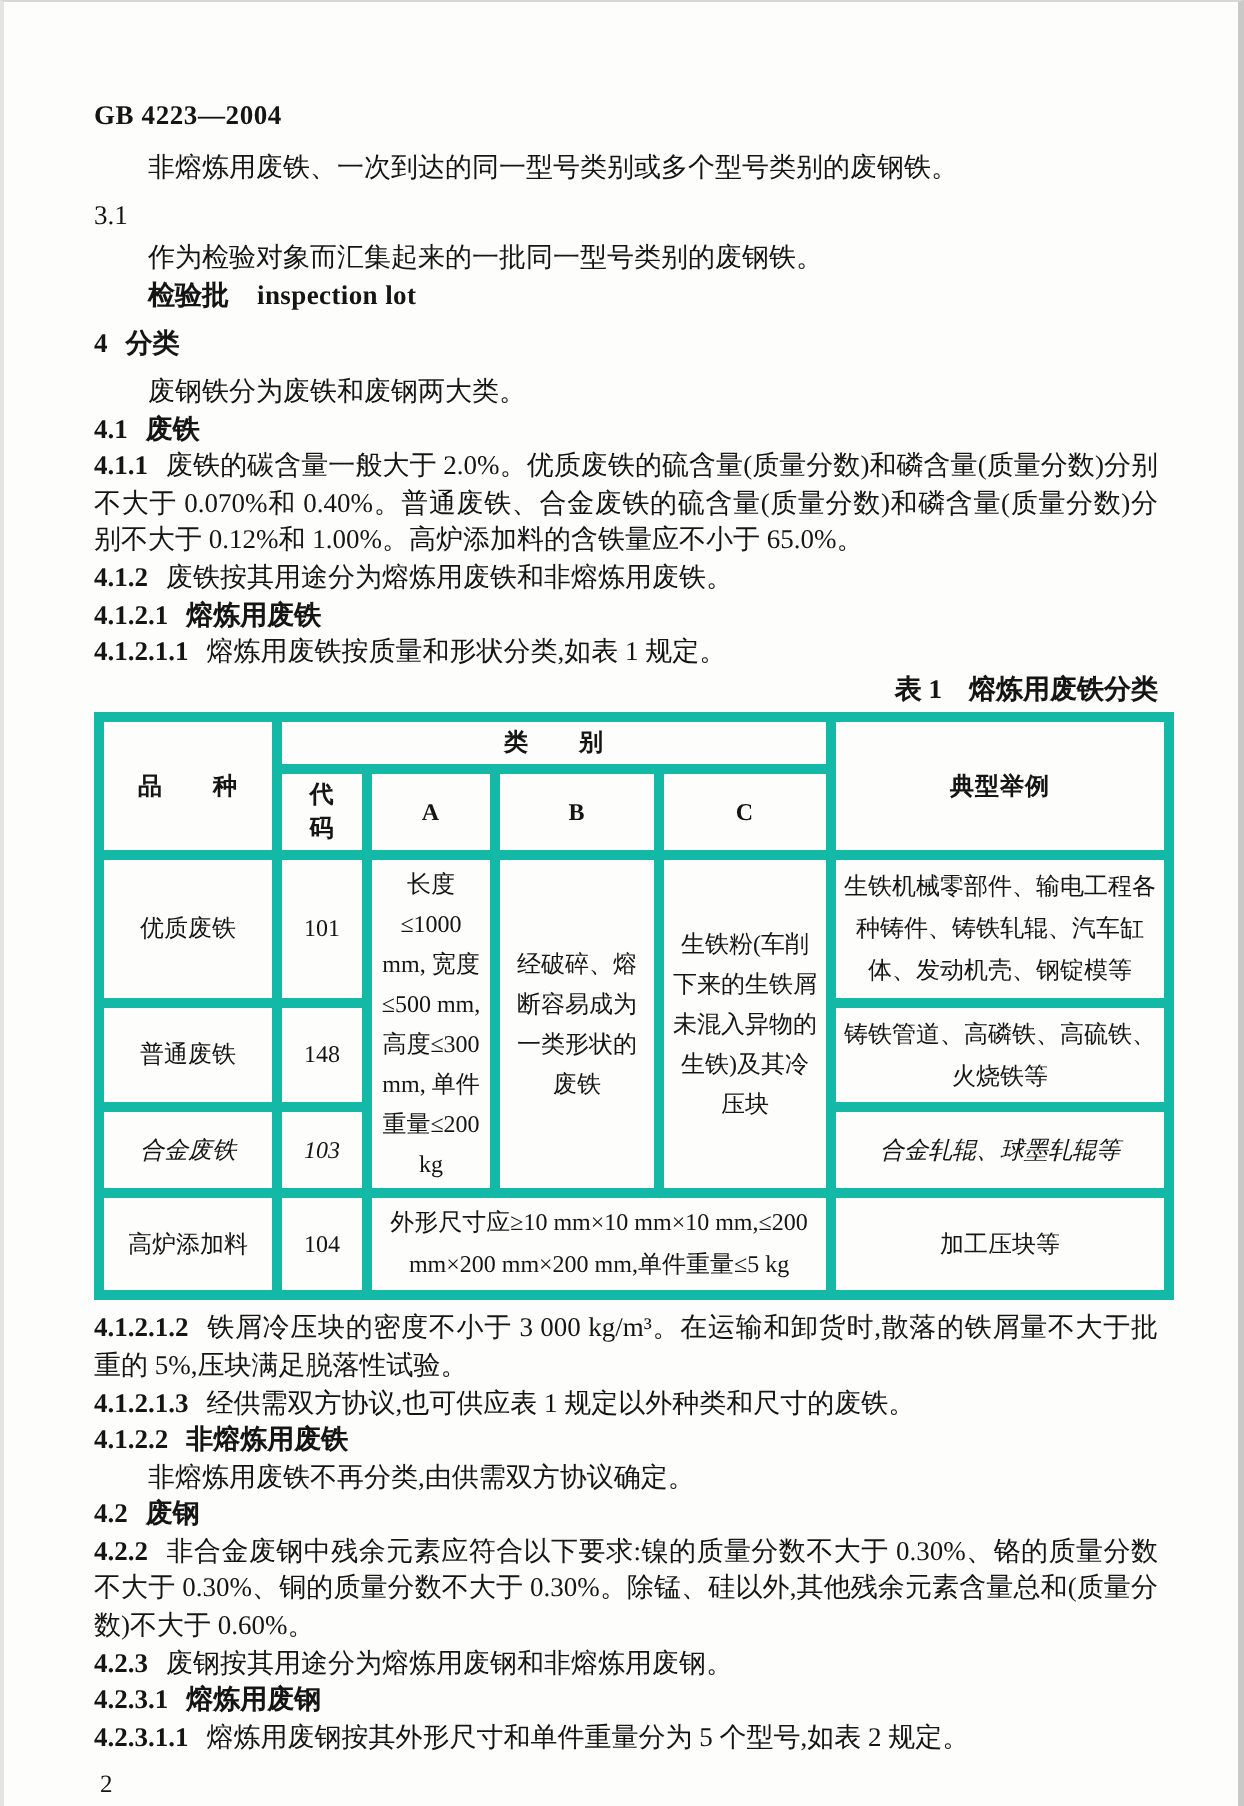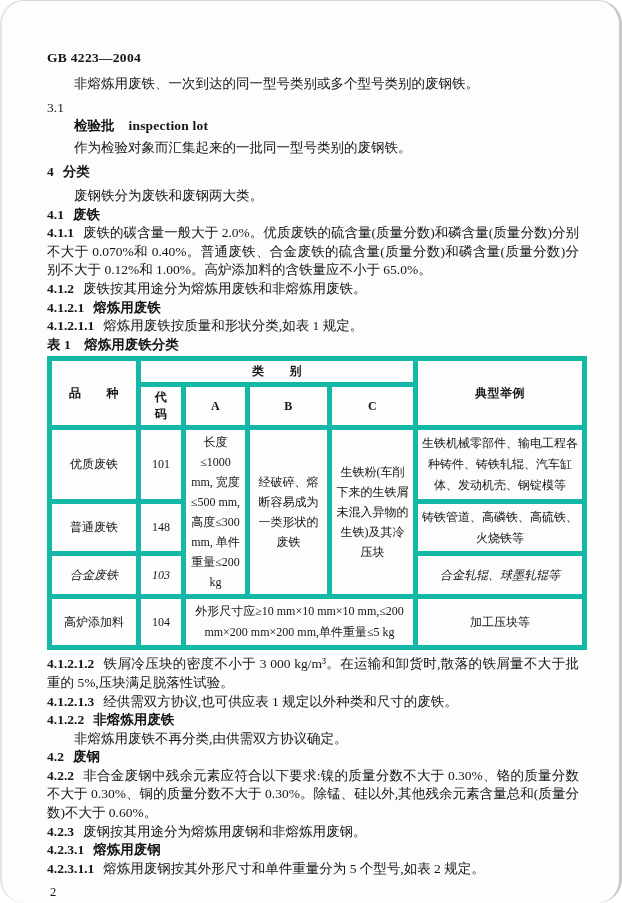--- a/index.html
+++ b/index.html
@@ -7,33 +7,32 @@
   .page {
     position:relative;
     width:622px; height:903px;
     background:#fdfdfc;
     border-left:2px solid #e4e4e2;
     border-right:3px solid #c9c9c7;
     border-top:1px solid #d8d8d6;
     overflow:hidden;
     font-family:"Liberation Serif","DejaVu Serif",serif;
     color:#151515;
-    border-radius:24px;
   }
   .inner { padding:48px 40px 0 45px; }
   .doc-code { font-weight:bold; font-size:13.5px; letter-spacing:.3px; line-height:18px; }
   .para { font-size:13.5px; line-height:18.6px; text-align:justify; }
   .indent { text-indent:27px; }
   .b { font-weight:bold; }
   .cnum { font-weight:bold; margin-right:9px; white-space:nowrap; }
   .heading { font-weight:bold; }
   .term-en { margin-left:14px; letter-spacing:.2px; }
   .mt3 { margin-top:3px; } .mt5 { margin-top:5px; } .mt6 { margin-top:6px; }
   .mt8 { margin-top:8px; }
-  .caption { font-weight:bold; font-size:13.5px; line-height:18.6px; text-align:left; }
+  .caption { font-weight:bold; font-size:13.5px; line-height:18.6px; text-align:right; }
   table.t1 {
     width:535px; margin-top:2px;
     border-collapse:collapse;
     border:2px solid #1f1f1f;
     table-layout:fixed;
     font-size:12px;
   }
   table.t1 td {
     border:5px solid #14b8a6;
     text-align:center;
@@ -55,23 +54,23 @@
 
 <div class="page">
   <div class="inner">
 
     <div class="doc-code">GB 4223—2004</div>
 
     <p class="para indent mt8">非熔炼用废铁、一次到达的同一型号类别或多个型号类别的废钢铁。</p>
 
     <p class="para mt5">3.1</p>
 
+    <p class="para indent mt3">作为检验对象而汇集起来的一批同一型号类别的废钢铁。</p>
+
     <p class="para indent"><span class="b">检验批</span><span class="b term-en">inspection lot</span></p>
-
-    <p class="para indent mt3">作为检验对象而汇集起来的一批同一型号类别的废钢铁。</p>
 
     <p class="para heading mt6"><span class="cnum">4</span><span>分类</span></p>
 
     <p class="para indent mt5">废钢铁分为废铁和废钢两大类。</p>
 
     <p class="para heading"><span class="cnum">4.1</span><span>废铁</span></p>
 
     <p class="para"><span class="cnum">4.1.1</span><span>废铁的碳含量一般大于 2.0%。优质废铁的硫含量(质量分数)和磷含量(质量分数)分别不大于 0.070%和 0.40%。普通废铁、合金废铁的硫含量(质量分数)和磷含量(质量分数)分别不大于 0.12%和 1.00%。高炉添加料的含铁量应不小于 65.0%。</span></p>
 
     <p class="para"><span class="cnum">4.1.2</span><span>废铁按其用途分为熔炼用废铁和非熔炼用废铁。</span></p>

